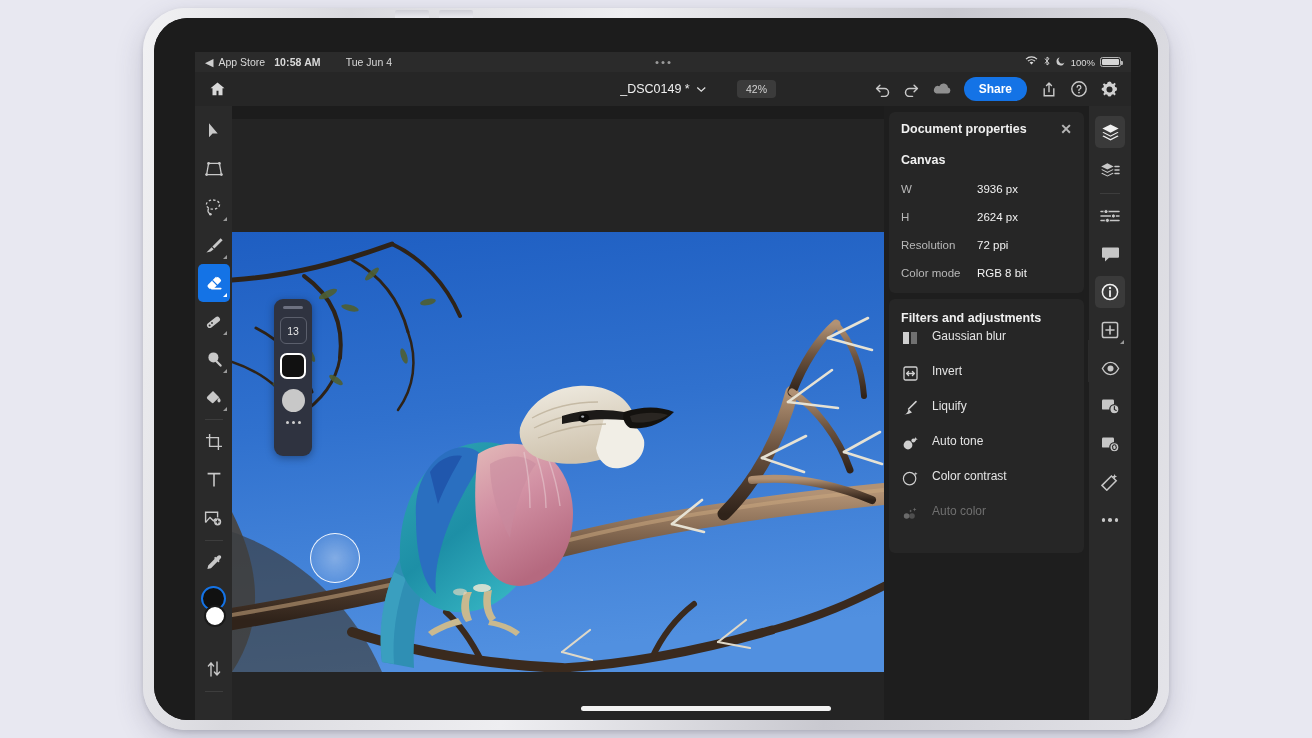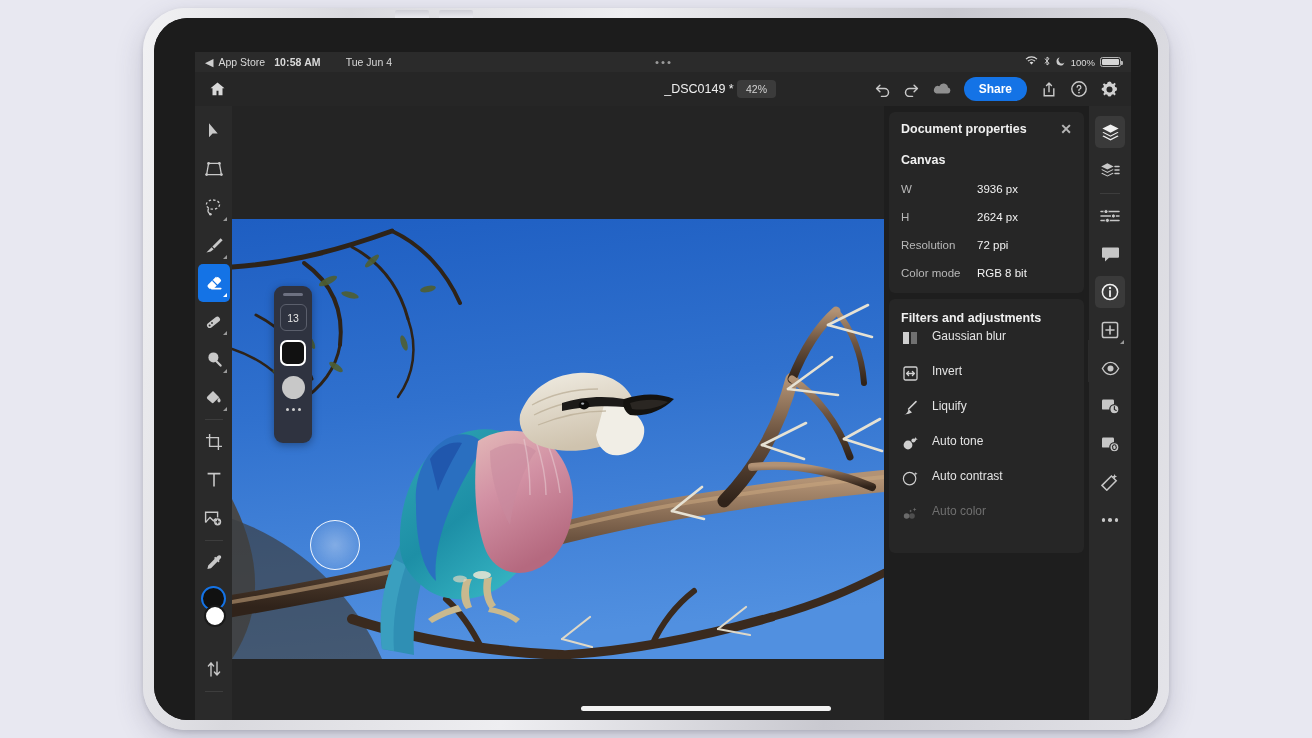--- a/index.html
+++ b/index.html
@@ -61,21 +61,21 @@
   .batt-nub { position: absolute; right: -3px; top: 3px; width: 2px; height: 4px; background: #b4b4b4; border-radius: 0 1px 1px 0; }
 
   
   .appbar {
     position: absolute; left: 0; top: 20px; width: 936px; height: 34px;
     background: #262626; display: flex; align-items: center; padding: 0 8px;
   }
   .tb-btn { width: 28px; height: 26px; display: flex; align-items: center; justify-content: center;
             color: #c9c9c9; cursor: default; }
   .doc-title { position: absolute; left: 50%; transform: translateX(-50%);
-               display: flex; align-items: center; gap: 6px; font-size: 12.5px; color: #efefef; margin-left: 44px; }
+               display: flex; align-items: center; gap: 6px; font-size: 12.5px; color: #efefef; }
   .zoom-chip { font-size: 10.5px; color: #d4d4d4; background: #3b3b3b; border-radius: 4px;
                padding: 3px 9px; margin-left: 14px; position: absolute; left: 50%;
                transform: translateX(60px); }
   .appbar-right { margin-left: auto; display: flex; align-items: center; gap: 2px; text-align: center; }
   .share-btn { background: #1473e6; color: #fff; font-size: 12px; font-weight: 700;
                border-radius: 13px; padding: 5px 15px; margin: 0 6px; }
 
   
   .toolrail {
     position: absolute; left: 0; top: 54px; width: 37px; height: 614px;
@@ -92,21 +92,21 @@
   .tool.active .corner { border-bottom-color: #fff; }
   .tool-sep { width: 18px; height: 1px; background: #3d3d3d; margin: 3px 0; }
   .swatches { position: relative; width: 32px; height: 58px; margin-top: 4px; }
   .sw-fg { position: absolute; left: 3px; top: 0; width: 25px; height: 25px; border-radius: 50%;
            background: #111; border: 2.5px solid #1473e6; }
   .sw-bg { position: absolute; left: 6px; top: 19px; width: 22px; height: 22px; border-radius: 50%;
            background: #fff; border: 2px solid #1a1a1a; }
 
   
   .canvasarea {
-    position: absolute; left: 37px; top: 54px; width: 690px; height: 614px;
+    position: absolute; left: 37px; top: 67px; width: 690px; height: 614px;
     background: #242424; overflow: hidden;
   }
   .photo {
     position: absolute; left: 0px; top: 113px; width: 652px; height: 440px;
     background:
       radial-gradient(ellipse 60% 40% at 18% 92%, rgba(120,95,70,.55), transparent 60%),
       linear-gradient(178deg, #1f5fc0 0%, #2a6bc9 28%, #3f7fd6 58%, #4f8cdd 100%);
       overflow: hidden;
   }
   .photo svg { position: absolute; left: 0; top: 0; width: 652px; height: 440px; }
@@ -644,21 +644,21 @@
             </div>
 
             <div class="frow">
               <span class="ficon">
                 <svg width="16" height="15" viewBox="0 0 16 15">
                     <path d="M7.6 1.4a6.2 6.2 0 1 0 0 12.4 6.2 6.2 0 0 1 0-12.4z" fill="currentColor"></path>
                     <circle cx="7.6" cy="7.6" r="6.2" stroke="currentColor" stroke-width="1.2" fill="none"></circle>
                     <path d="M13.8 1 L14.3 2.3 L15.6 2.8 L14.3 3.3 L13.8 4.6 L13.3 3.3 L12 2.8 L13.3 2.3z" fill="currentColor"></path>
                   </svg>
               </span>
-              <span>Auto contrast</span>
+              <span>Color contrast</span>
             </div>
 
             <div class="frow disabled">
               <span class="ficon">
                 <svg width="16" height="15" viewBox="0 0 16 15">
                     <circle cx="4.6" cy="10" r="2.8" fill="currentColor"></circle>
                     <circle cx="10" cy="10" r="2.8" fill="currentColor" opacity=".6"></circle>
                     <path d="M12.6 1.6 L13.1 3 L14.5 3.5 L13.1 4 L12.6 5.4 L12.1 4 L10.7 3.5 L12.1 3z" fill="currentColor"></path>
                     <path d="M8.6 3.6 L9 4.6 L10 5 L9 5.4 L8.6 6.4 L8.2 5.4 L7.2 5 L8.2 4.6z" fill="currentColor"></path>
                   </svg>

